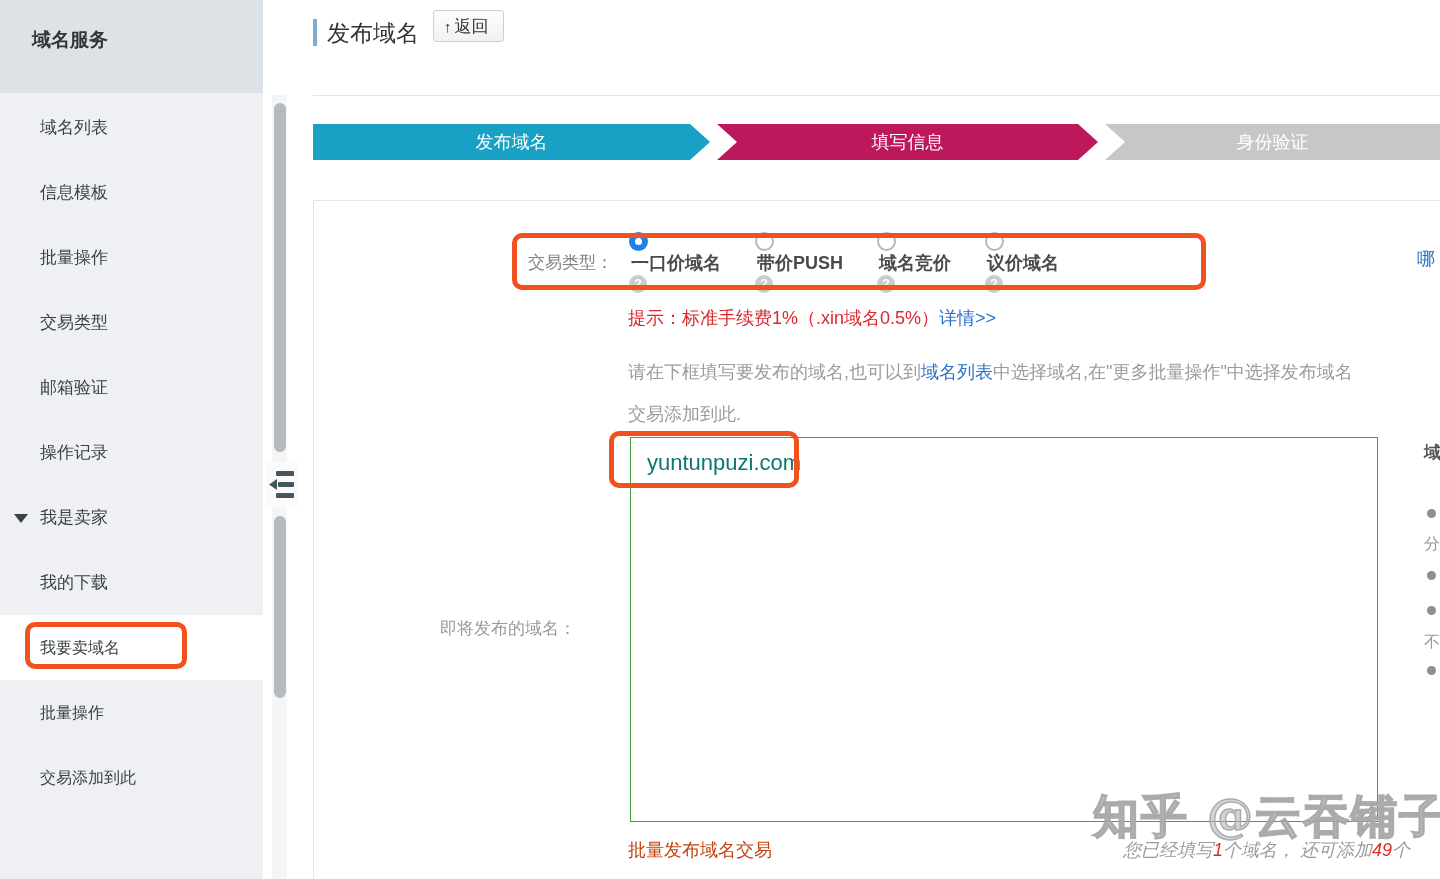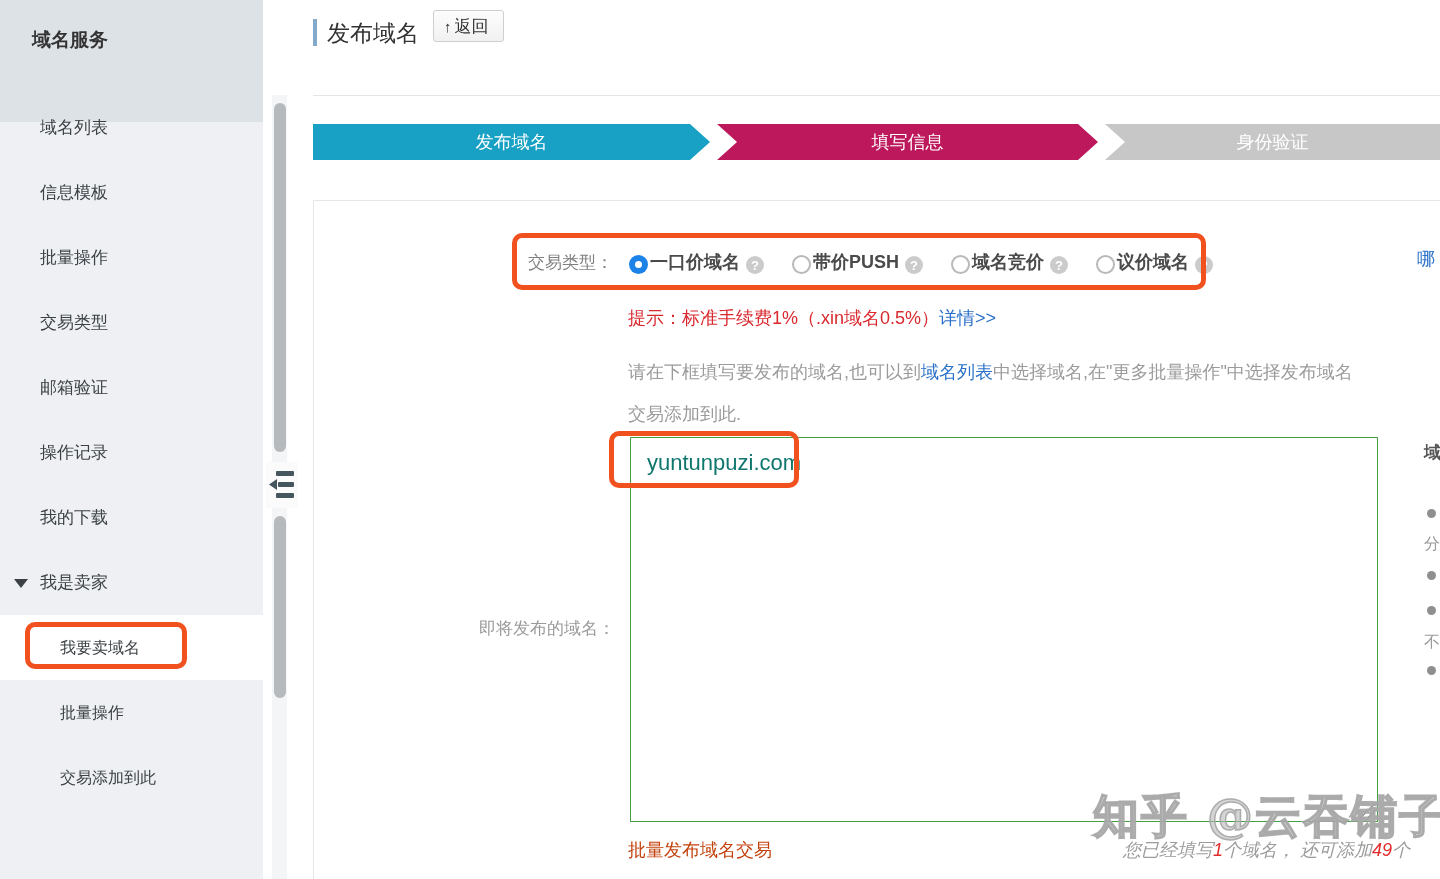--- a/index.html
+++ b/index.html
@@ -1,28 +1,28 @@
 <!DOCTYPE html>
 <html><head>
 <meta charset="utf-8">
 <style>
   html,body{margin:0;padding:0;}
   .stage{position:relative;width:1440px;height:879px;overflow:hidden;background:#fff;
          font-family:"Liberation Sans","DejaVu Sans",sans-serif;color:#333;}
 
   
   .sidebar{position:absolute;left:0;top:0;width:263px;height:879px;background:#eef0f3;}
-  .sidebar-header{position:absolute;left:0;top:0;width:263px;height:122px;background:#dde2e7;}
+  .sidebar-header{position:absolute;left:0;top:0;width:263px;height:93px;background:#dde2e7;}
   .sidebar-header .t{position:absolute;left:32px;top:27px;font-size:19px;font-weight:bold;color:#333;}
   .side-list{position:absolute;left:0;top:95px;width:263px;}
   .side-item{height:65px;line-height:65px;padding-left:40px;font-size:17px;color:#3b4145;cursor:pointer;position:relative;}
   .side-item.group{padding-left:40px;}
   .side-item .tri{position:absolute;left:14px;top:29px;width:0;height:0;
       border-left:7px solid transparent;border-right:7px solid transparent;border-top:9px solid #3b4145;}
-  .side-item.sub{padding-left:60px;font-size:16px;}
+  .side-item.sub{padding-left:40px;font-size:16px;}
   .side-item.selected{background:#fff;}
   .annot{position:absolute;border:5px solid #f1511f;border-radius:10px;box-sizing:border-box;z-index:40;pointer-events:none;}
   .annot-sidebar{left:25px;top:622px;width:162px;height:47px;}
 
   
   .sb-track{position:absolute;left:272px;top:95px;width:15px;height:784px;background:#f4f5f6;}
   .sb-thumb{position:absolute;left:274px;width:12px;background:#b7babd;border-radius:6px;}
   .sb-thumb.t1{top:103px;height:349px;}
   .sb-thumb.t2{top:516px;height:182px;}
   .collapse-handle{position:absolute;left:266px;top:462px;width:32px;height:46px;background:#fbfbfc;
@@ -48,36 +48,36 @@
      clip-path:polygon(0 0,calc(100% - 20px) 0,100% 50%,calc(100% - 20px) 100%,0 100%,20px 50%);}
   .step3{left:792px;width:335px;background:#c7c7c7;
      clip-path:polygon(0 0,100% 0,100% 100%,0 100%,20px 50%);}
 
   
   .panel{position:absolute;left:23px;top:200px;width:1200px;height:760px;border:1px solid #e6e6e6;background:#fff;}
 
   .annot-trade{left:222px;top:233px;width:694px;height:57px;}
   .trade-row{position:absolute;left:238px;top:247px;height:30px;display:flex;align-items:center;}
   .trade-label{font-size:17px;color:#808080;margin-right:16px;}
-  .opt{display:flex;align-items:flex-end;margin-right:28px;cursor:pointer;}
+  .opt{display:flex;align-items:flex-start;margin-right:28px;cursor:pointer;flex-direction:column;}
   .radio{width:19px;height:19px;border-radius:50%;box-sizing:border-box;position:relative;flex:0 0 auto;}
   .radio.on{background:#1d82e8;}
   .radio.on::after{content:"";position:absolute;left:6px;top:6px;width:7px;height:7px;border-radius:50%;background:#fff;}
   .radio.off{background:#fff;border:2px solid #b9b9b9;}
   .opt .lbl{font-size:18px;font-weight:bold;color:#4a4a4a;margin:0 6px 0 2px;}
   .help{width:18px;height:18px;border-radius:50%;background:#cbcbcb;color:#fff;font-size:13px;font-weight:bold;
         display:flex;align-items:center;justify-content:center;cursor:pointer;}
 
   .tip-line{position:absolute;left:338px;top:306px;font-size:18px;color:#d9282e;}
   .tip-line a{color:#2a6fc9;text-decoration:none;cursor:pointer;}
 
   .para{position:absolute;left:338px;top:351px;width:800px;font-size:18px;line-height:42px;color:#9b9b9b;}
   .para a{color:#2a72c9;text-decoration:none;cursor:pointer;}
 
-  .form-label{position:absolute;left:150px;top:617px;width:175px;text-align:right;font-size:17px;color:#9a9a9a;}
+  .form-label{position:absolute;left:150px;top:617px;width:175px;font-size:17px;color:#9a9a9a;}
   .ta{position:absolute;left:340px;top:437px;width:748px;height:385px;border:1px solid #43a043;box-sizing:border-box;background:#fff;}
   .ta .domain{position:absolute;left:16px;top:12px;font-size:22px;color:#0f766e;}
   .resizer{position:absolute;right:2px;bottom:2px;width:15px;height:15px;
      background:linear-gradient(135deg,transparent 0 45%,#9a9a9a 45% 52%,transparent 52% 68%,#9a9a9a 68% 75%,transparent 75%);}
   .annot-domain{left:319px;top:431px;width:190px;height:57px;}
 
   .batch-link{position:absolute;left:338px;top:838px;font-size:18px;color:#c2410c;text-decoration:none;cursor:pointer;}
   .count-line{position:absolute;left:700px;top:838px;width:420px;text-align:right;font-size:18px;color:#9b9b9b;font-style:italic;}
   .count-line .red{color:#e02b2b;}
 
@@ -101,25 +101,25 @@
     <div class="sidebar-header">
       <div class="t">域名服务</div>
     </div>
     <div class="side-list">
       <div class="side-item"><span>域名列表</span></div>
       <div class="side-item"><span>信息模板</span></div>
       <div class="side-item"><span>批量操作</span></div>
       <div class="side-item"><span>交易类型</span></div>
       <div class="side-item"><span>邮箱验证</span></div>
       <div class="side-item"><span>操作记录</span></div>
-      <div class="side-item"><span>我的下载</span></div>
       <div class="side-item group">
         <span class="tri"></span>
         <span>我是卖家</span>
       </div>
+      <div class="side-item"><span>我的下载</span></div>
       <div class="side-item sub selected"><span>我要卖域名</span></div>
       <div class="side-item sub"><span>批量操作</span></div>
       <div class="side-item sub"><span>交易添加到此</span></div>
     </div>
   </div>
 
   <div class="annot annot-sidebar"></div>
 
   <div class="sb-track"></div>
   <div class="sb-thumb t1"></div>

